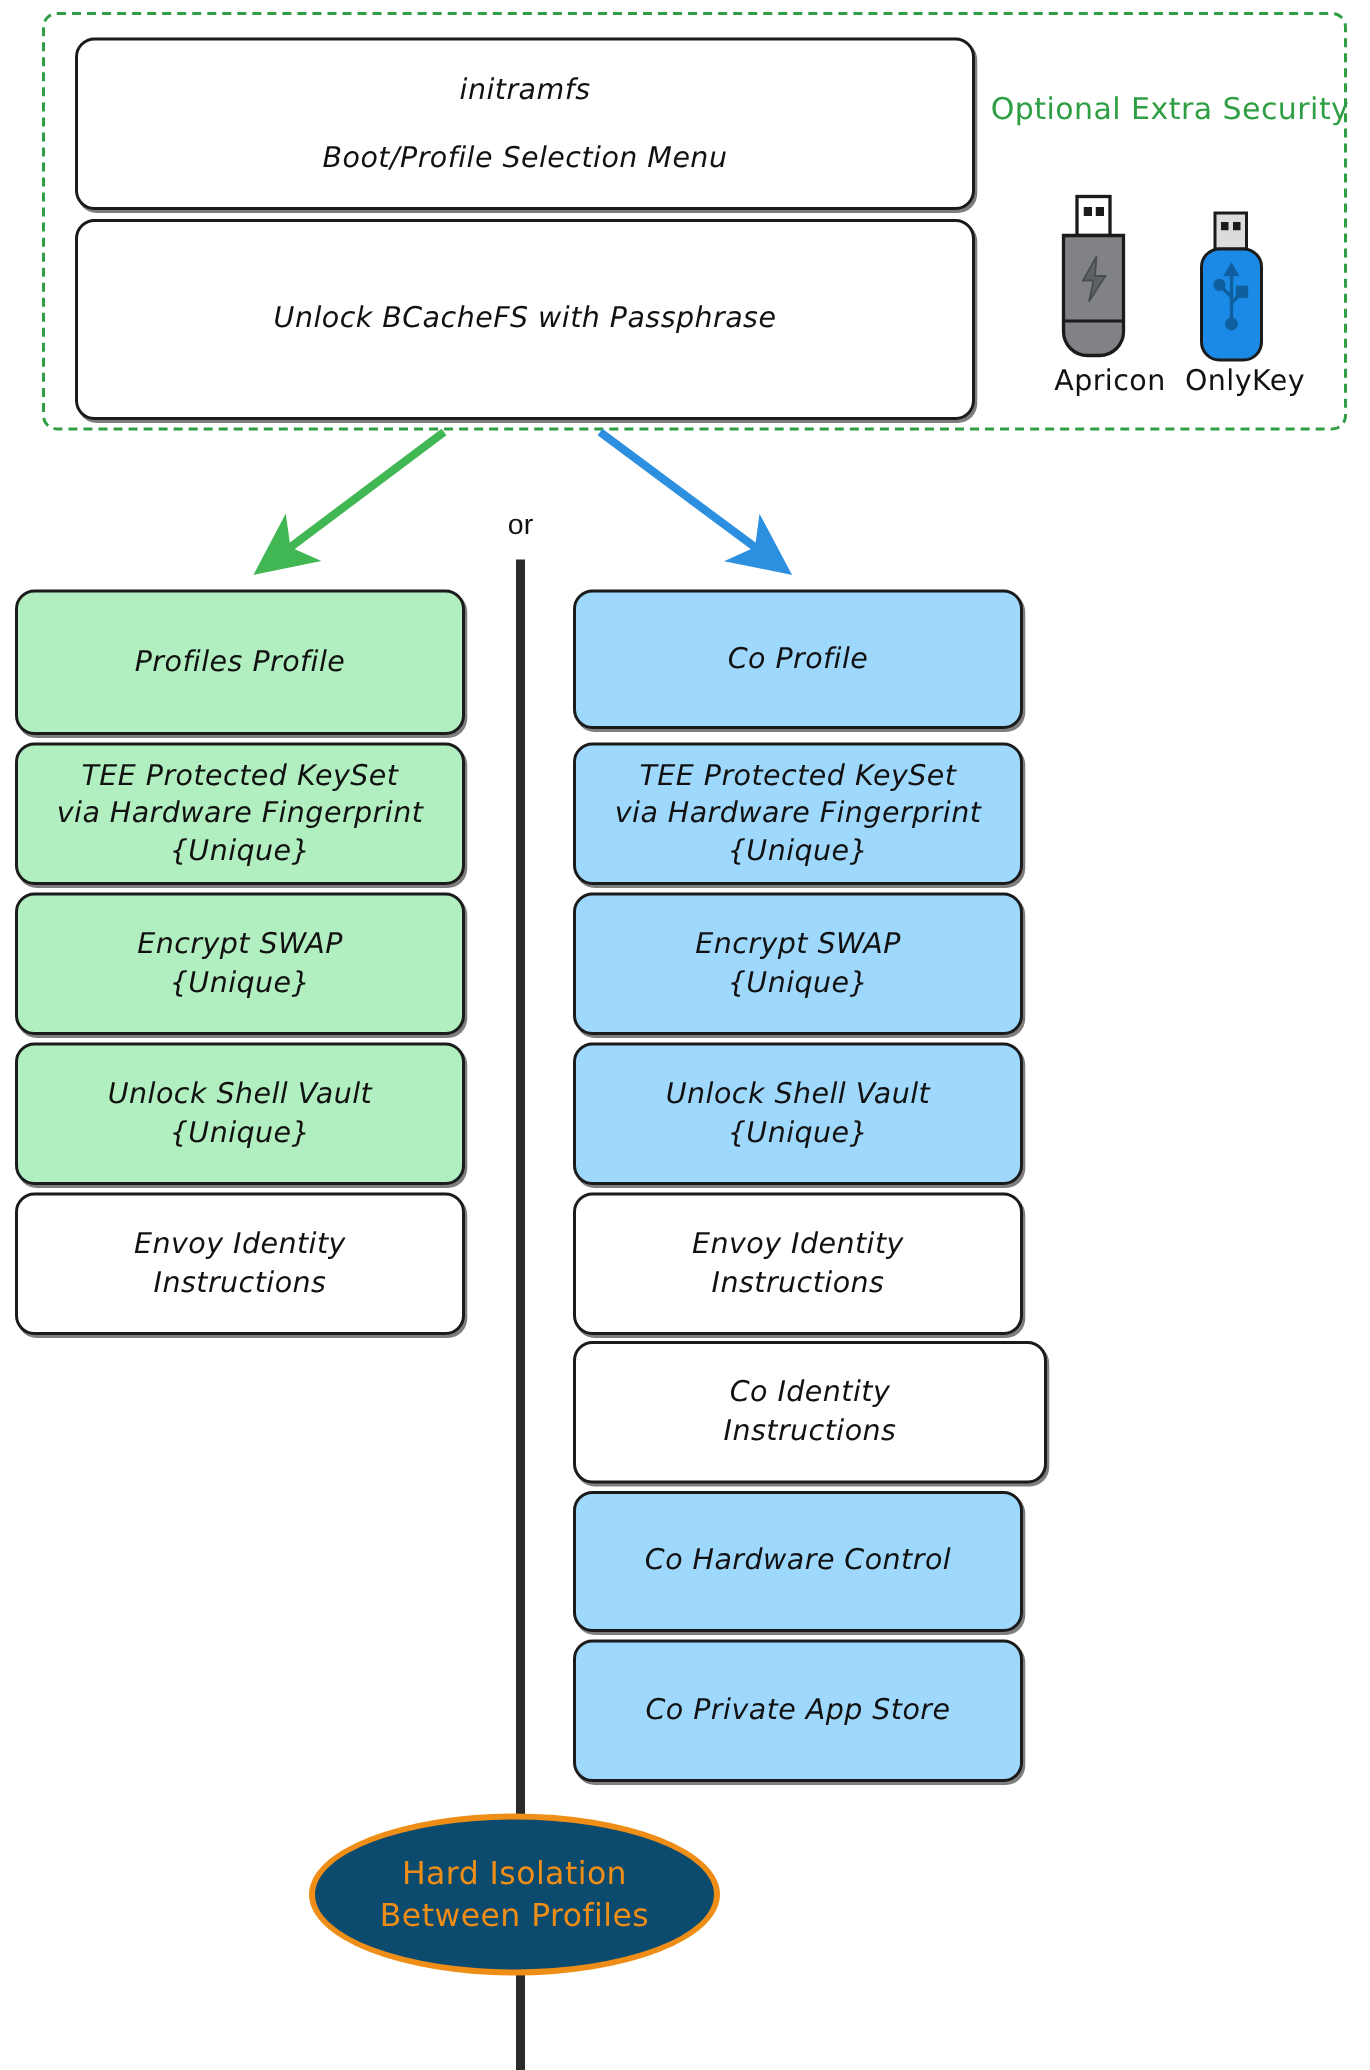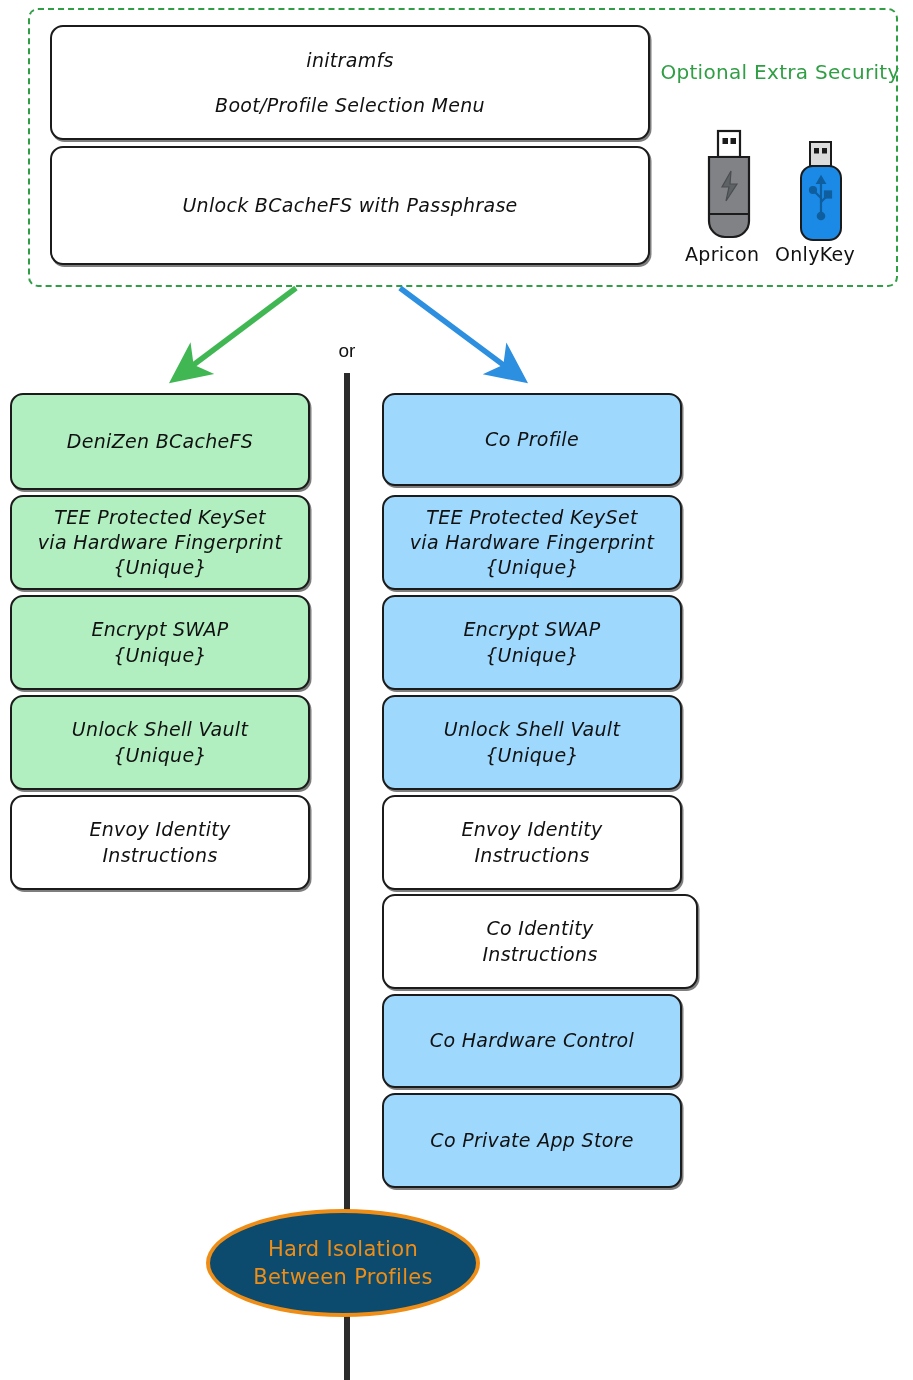--- a/index.html
+++ b/index.html
@@ -60,29 +60,30 @@
     font-size: 19px;
     line-height: 1.32;
     box-shadow: 1.5px 2px 0 rgba(20,20,20,.55);
   }
   .node.green { background: #b1efc0; }
   .node.blue  { background: #9fd8fd; }
   .node .lines { padding: 0 10px; white-space: pre-line; font-style: italic; }
 
   
   #box-initramfs { left: 50px; top: 25px;  width: 600px; height: 115px; font-size: 19px; }
-  #box-unlock    { left: 50px; top: 146px; width: 600px; height: 119px; }
+  #box-unlock    { left: 50px; top: 146px; width: 600px; height: 134px; }
   #box-initramfs .lines { line-height: 2.35; }
 
   
   .usb-wrap { position: absolute; }
   #usb-apricon { left: 705px; top: 129px; }
   #usb-onlykey { left: 798px; top: 140px; }
   .usb-caption {
     position: absolute;
+    text-align: center;
     font-size: 19px;
     color: #111;
     width: 110px;
   }
   #cap-apricon { left: 685px; top: 243px; }
   #cap-onlykey { left: 775px; top: 243px; }
 
   
   #connectors { position: absolute; left: 0; top: 0; width: 913px; height: 1380px; }
 
@@ -186,21 +187,21 @@
 
     <path d="M400 288 L521 378" stroke="#2d8fe0" stroke-width="5.5" fill="none" marker-end="url(#arrow-blue)"></path>
 
     <path d="M347 373 L347 1380" stroke="#2b2b2b" stroke-width="6" fill="none"></path>
   </svg>
 
   <div id="or-label">or</div>
 
   <div class="col-left" id="col-left">
       <div class="node hand green" style="top: 393px; height: 97px; left: 10px; width: 300px;">
-        <span class="lines">DeniZen BCacheFS</span>
+        <span class="lines">Profiles Profile</span>
       </div>
       <div class="node hand green" style="top: 495px; height: 95px; left: 10px; width: 300px;">
         <span class="lines">TEE Protected KeySet
 via Hardware Fingerprint
 {Unique}</span>
       </div>
       <div class="node hand green" style="top: 595px; height: 95px; left: 10px; width: 300px;">
         <span class="lines">Encrypt SWAP
 {Unique}</span>
       </div>

